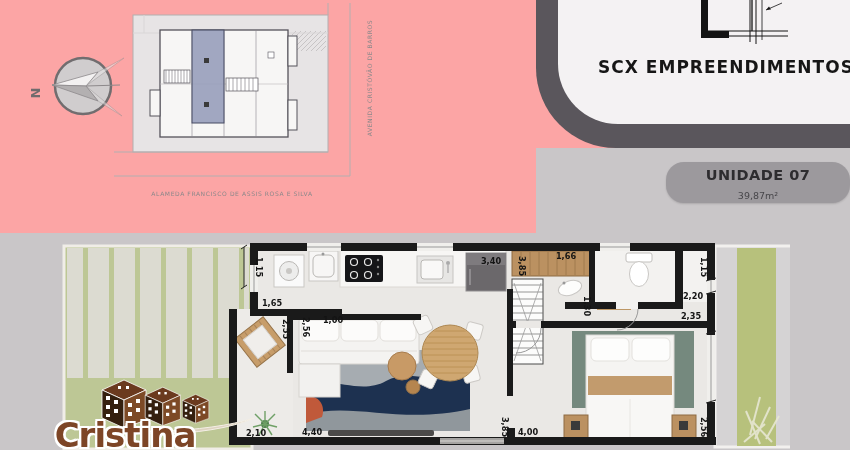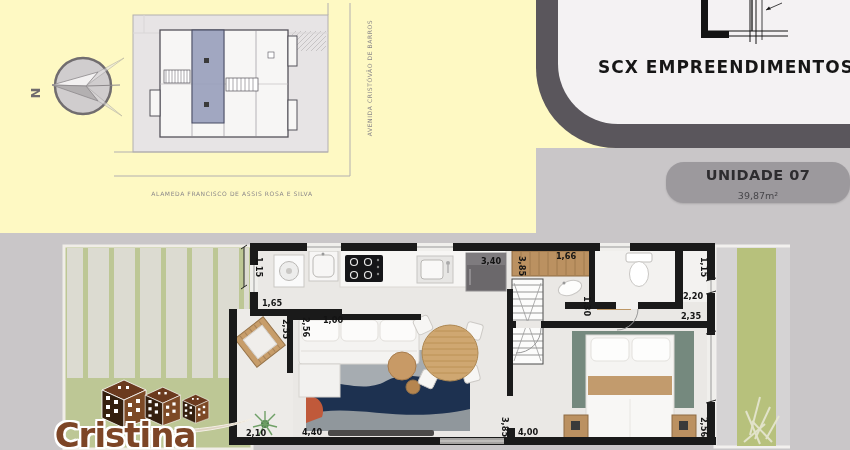--- a/index.html
+++ b/index.html
@@ -1,17 +1,17 @@
 <!DOCTYPE html>
 <html><head>
 <meta charset="utf-8">
 <style>
   html,body{margin:0;padding:0;background:#888;}
   #stage{position:relative;width:850px;height:450px;overflow:hidden;
-         background:#fef9c3;font-family:"DejaVu Sans","Liberation Sans",sans-serif;}
+         background:#fca5a5;font-family:"DejaVu Sans","Liberation Sans",sans-serif;}
   .abs{position:absolute;}
   
   .band{left:536px;top:-26px;width:334px;height:174px;background:#5a565c;
         border-bottom-left-radius:80px;}
   .panel{left:558px;top:-26px;width:312px;height:150px;background:#f4f2f3;
          border-bottom-left-radius:60px;}
   .right-gray{left:536px;top:148px;width:314px;height:86px;background:#c9c6c8;}
   .bottom-bg{left:0;top:233px;width:850px;height:217px;background:#c9c6c8;}
   .brand-text{left:597px;top:57px;width:258px;text-align:center;
               font-size:17px;font-weight:bold;letter-spacing:1px;color:#161616;

